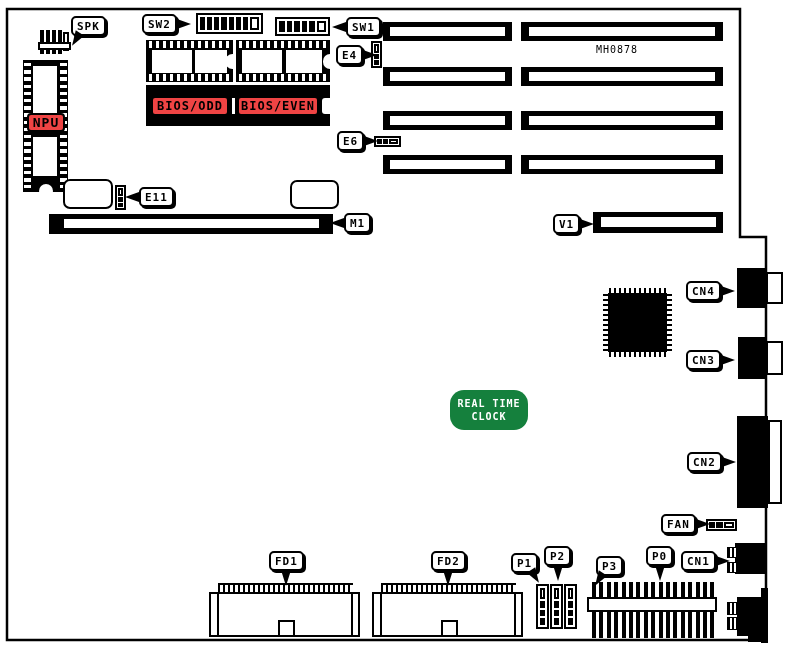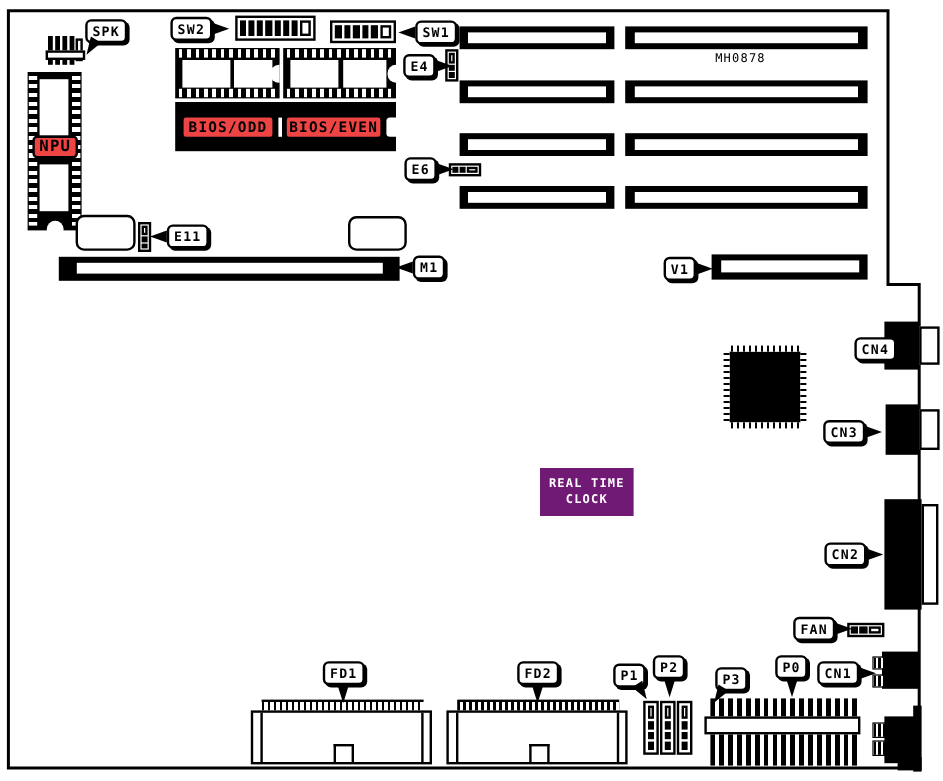--- a/index.html
+++ b/index.html
@@ -53,22 +53,22 @@
   .ticks-h{position:absolute;z-index:2;background:repeating-linear-gradient(90deg,#fff 0 3px,#000 3px 7px);}
   .qfp-pins-h{position:absolute;background:repeating-linear-gradient(90deg,#000 0 2px,#fff 2px 5px);z-index:2;}
   .qfp-pins-v{position:absolute;background:repeating-linear-gradient(180deg,#000 0 2px,#fff 2px 5px);z-index:2;}
 
   .chip-label{
     position:absolute;background:#ef4444;border:2px solid #000;border-radius:4px;z-index:3;
     display:flex;align-items:center;justify-content:center;
     font-weight:bold;font-size:12px;letter-spacing:1px;box-sizing:border-box;
   }
   .rtc{
-    position:absolute;background:#701a75;color:#fff;z-index:3;display:flex;flex-direction:column;
-    align-items:center;justify-content:center;font-weight:bold;font-size:10px;line-height:13px;letter-spacing:1px;
+    position:absolute;background:#15803d;color:#fff;z-index:3;display:flex;flex-direction:column;
+    align-items:center;justify-content:center;font-weight:bold;font-size:10px;line-height:13px;letter-spacing:1px;border-radius:14px;
   }
   .model-text{position:absolute;font-size:10px;letter-spacing:1px;z-index:2;}
 </style>
 </head>
 <body>
 
 <div id="canvas">
 
   <svg class="outline" width="786" height="651">
     <path d="M7 9 H740 V237 H766 V640 H7 Z" fill="none" stroke="#000" stroke-width="2.5"></path>
@@ -237,21 +237,21 @@
     <div class="qfp-pins-v" style="right:0;top:6px;width:5px;height:57px;"></div>
   </div>
 
   <div class="rtc" style="left:450px;top:390px;width:78px;height:40px;">
     <span>REAL TIME</span>
     <span>CLOCK</span>
   </div>
 
   <div class="abs black" style="left:737px;top:268px;width:29px;height:40px;z-index:3;"></div>
   <div class="ext" style="left:766px;top:272px;width:17px;height:32px;"></div>
-  <div class="callout" style="left:712px;top:281px;">
+  <div class="callout" style="left:686px;top:281px;">
     <span>CN4</span>
     <i class="tail tail-right"></i>
   </div>
 
   <div class="abs black" style="left:738px;top:337px;width:28px;height:42px;z-index:3;"></div>
   <div class="ext" style="left:766px;top:341px;width:17px;height:34px;"></div>
   <div class="callout" style="left:686px;top:350px;">
     <span>CN3</span>
     <i class="tail tail-right"></i>
   </div>

